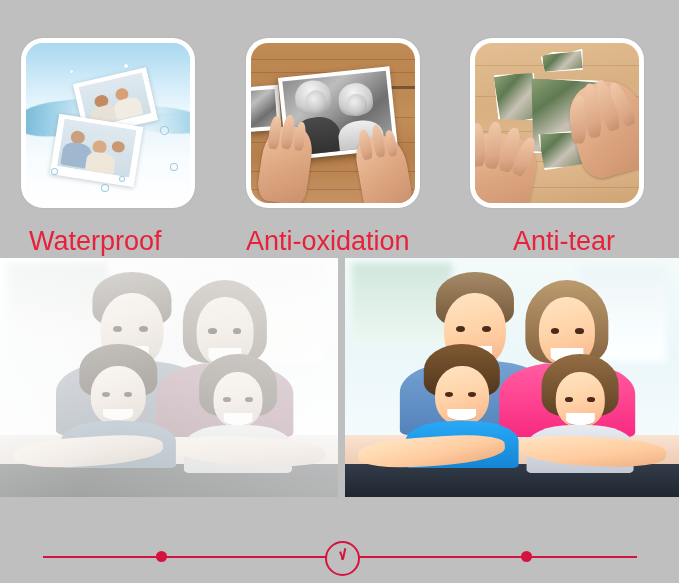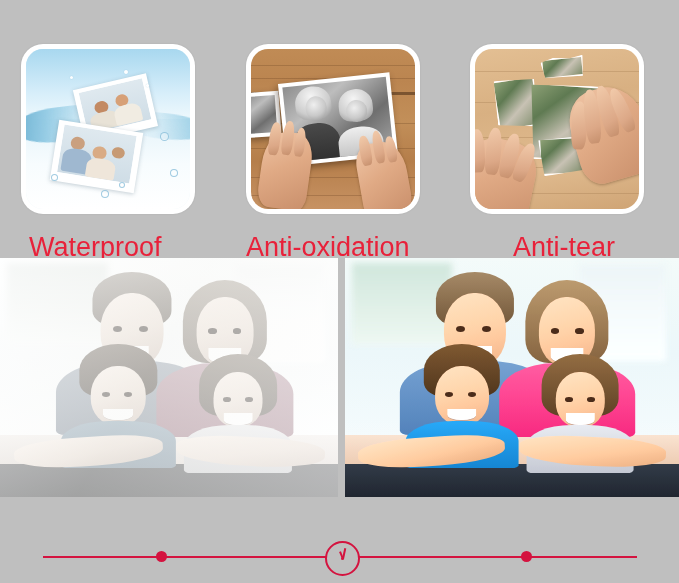--- a/index.html
+++ b/index.html
@@ -18,21 +18,21 @@
     position: relative;
     width: 679px;
     height: 583px;
     background: #bfbfbf;
   }
 
   
   .feature-row {
     position: absolute;
     left: 0;
-    top: 16px;
+    top: 10px;
     width: 679px;
     height: 250px;
   }
   .feature-card {
     position: absolute;
     top: 28px;
     width: 174px;
     height: 170px;
     background: #ffffff;
     border-radius: 22px;

